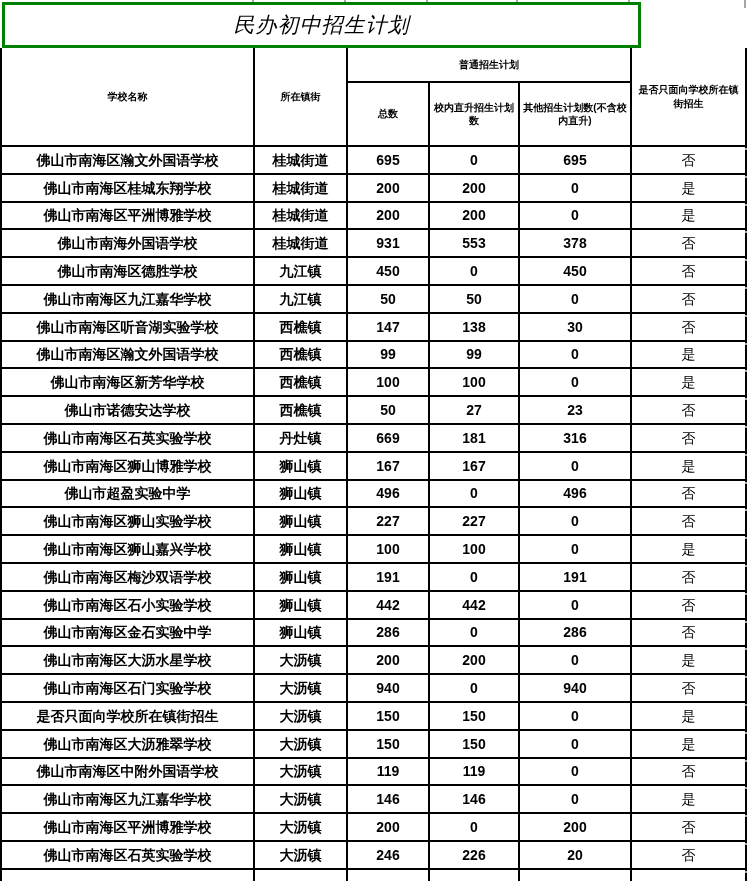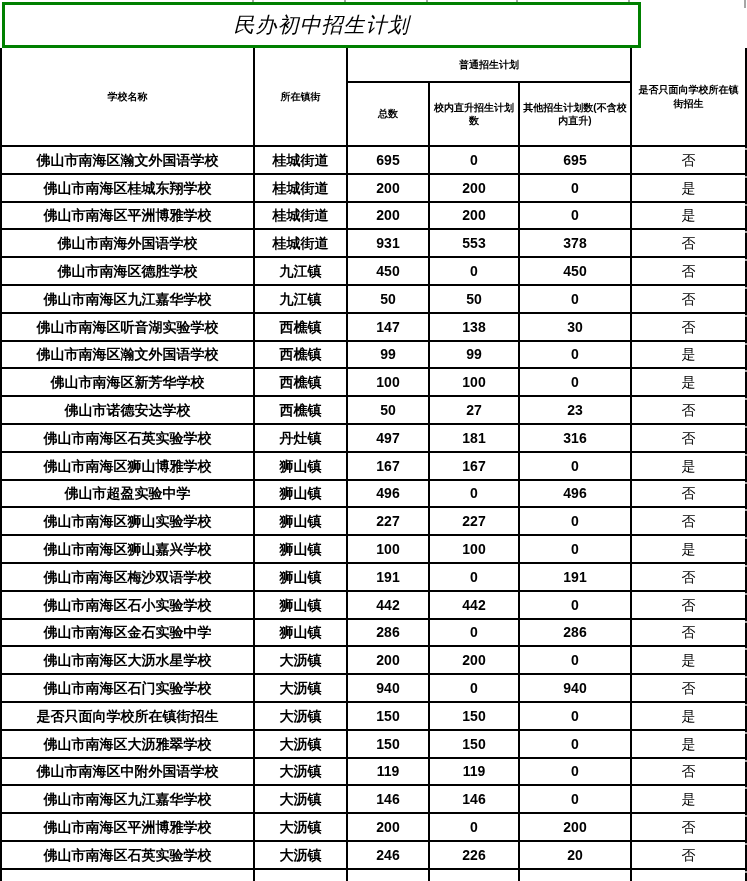--- a/index.html
+++ b/index.html
@@ -215,21 +215,21 @@
     <td class="col-town">西樵镇</td>
     <td class="col-total">50</td>
     <td class="col-direct">27</td>
     <td class="col-other">23</td>
     <td class="col-only">否</td>
   </tr>
 
   <tr>
     <td class="col-school">佛山市南海区石英实验学校</td>
     <td class="col-town">丹灶镇</td>
-    <td class="col-total">497</td>
+    <td class="col-total">669</td>
     <td class="col-direct">181</td>
     <td class="col-other">316</td>
     <td class="col-only">否</td>
   </tr>
 
   <tr>
     <td class="col-school">佛山市南海区狮山博雅学校</td>
     <td class="col-town">狮山镇</td>
     <td class="col-total">167</td>
     <td class="col-direct">167</td>

